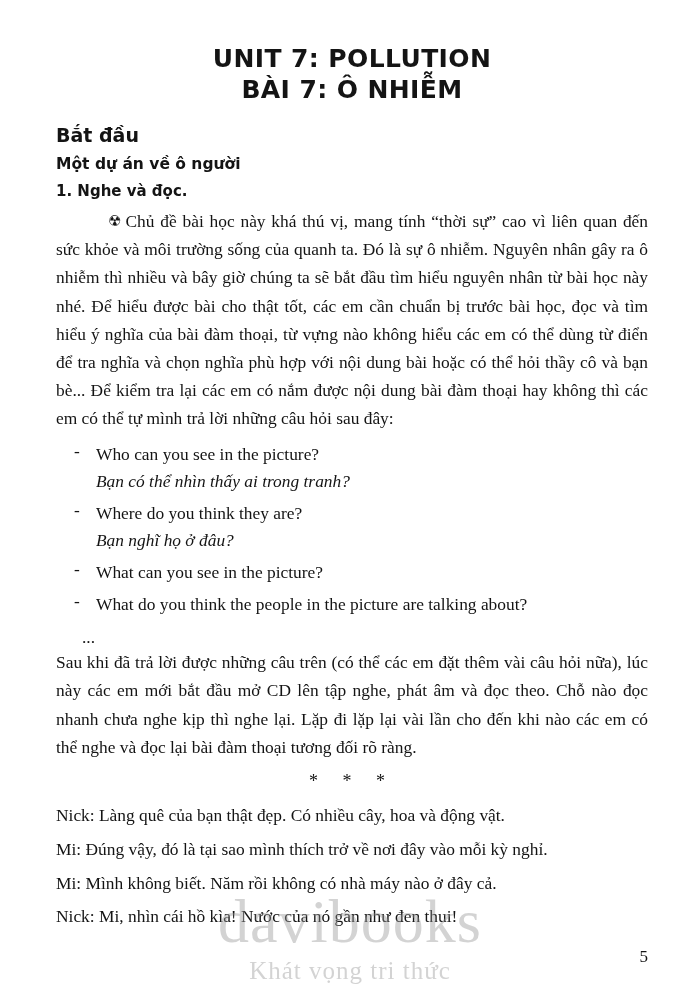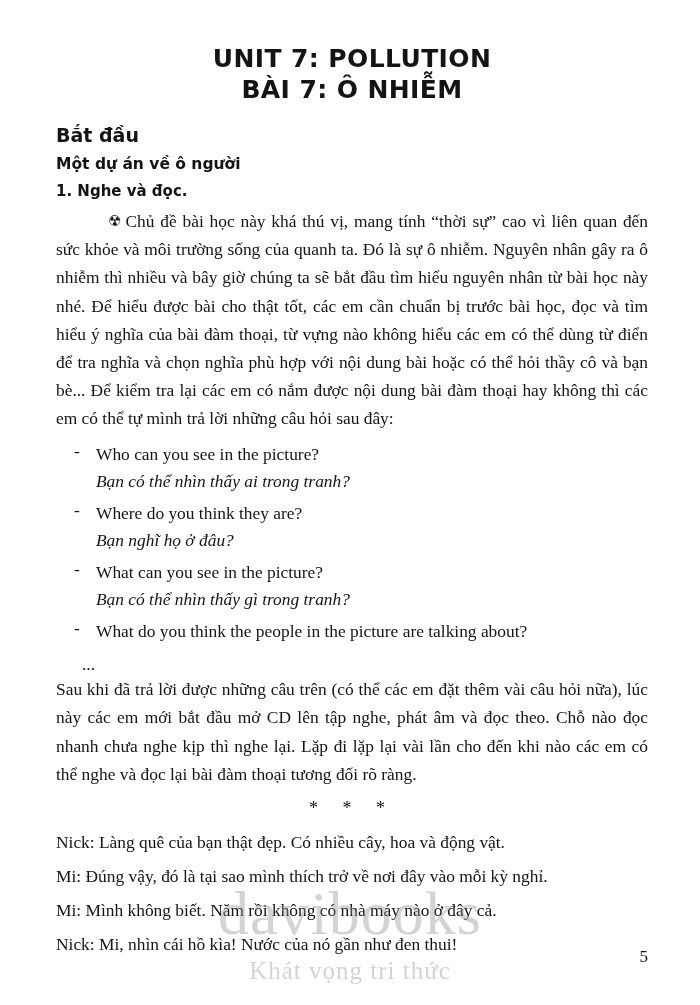--- a/index.html
+++ b/index.html
@@ -141,21 +141,21 @@
     font-size: 62px;
     color: rgba(150, 150, 150, 0.42);
     letter-spacing: 1px;
     line-height: 0.95;
   }
   .wm-sub {
     font-family: "Liberation Serif", serif;
     font-size: 25px;
     color: rgba(150, 150, 150, 0.42);
     letter-spacing: 1px;
-    margin-top: 14px;
+    margin-top: 6px;
   }
 </style>
 </head>
 <body>
 
 <div class="page">
 
   <h1 class="unit-title">UNIT 7: POLLUTION</h1>
   <h2 class="lesson-title">BÀI 7: Ô NHIỄM</h2>
 
@@ -174,21 +174,20 @@
       <div class="q-vi">Bạn có thể nhìn thấy ai trong tranh?</div>
     </li>
     <li class="q-item">
       <span class="q-dash">-</span>
       <div class="q-en">Where do you think they are?</div>
       <div class="q-vi">Bạn nghĩ họ ở đâu?</div>
     </li>
     <li class="q-item">
       <span class="q-dash">-</span>
       <div class="q-en">What can you see in the picture?</div>
-      <div class="q-vi">Bạn có thể nhìn thấy gì trong tranh?</div>
     </li>
     <li class="q-item">
       <span class="q-dash">-</span>
       <div class="q-en">What do you think the people in the picture are talking about?</div>
     </li>
   </ul>
 
   <div class="ellipsis-line">...</div>
 
   <p class="body-par">Sau khi đã trả lời được những câu trên (có thể các em đặt thêm vài câu hỏi nữa), lúc này các em mới bắt đầu mở CD lên tập nghe, phát âm và đọc theo. Chỗ nào đọc nhanh chưa nghe kịp thì nghe lại. Lặp đi lặp lại vài lần cho đến khi nào các em có thể nghe và đọc lại bài đàm thoại tương đối rõ ràng.</p>

